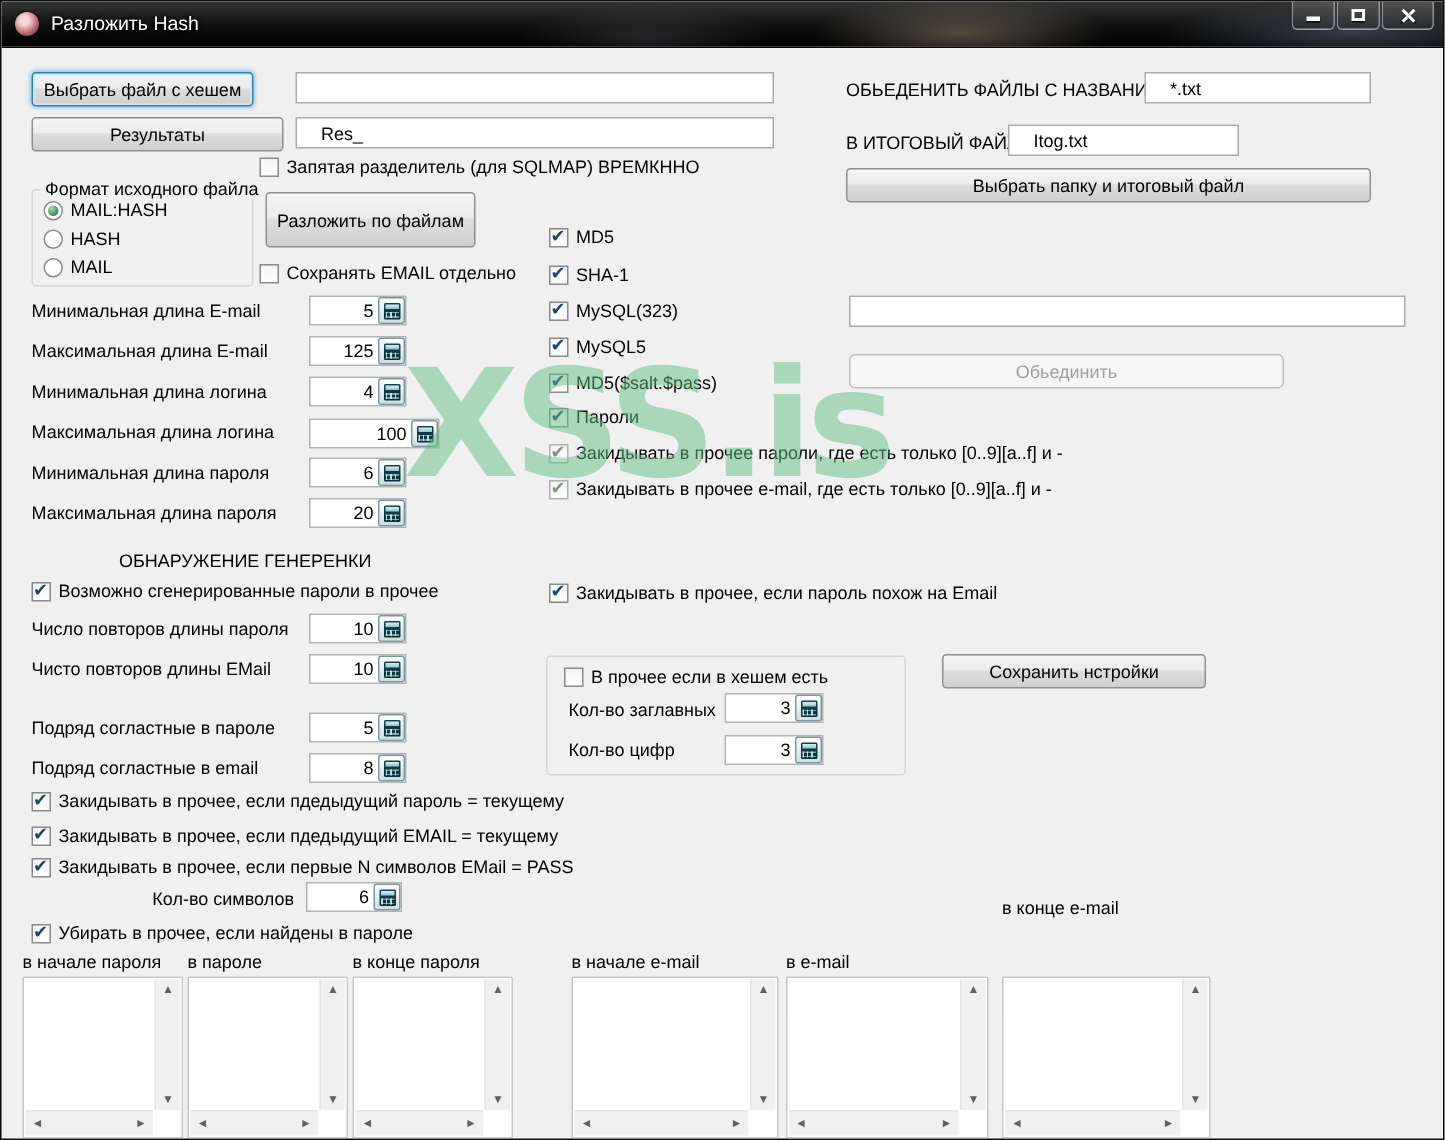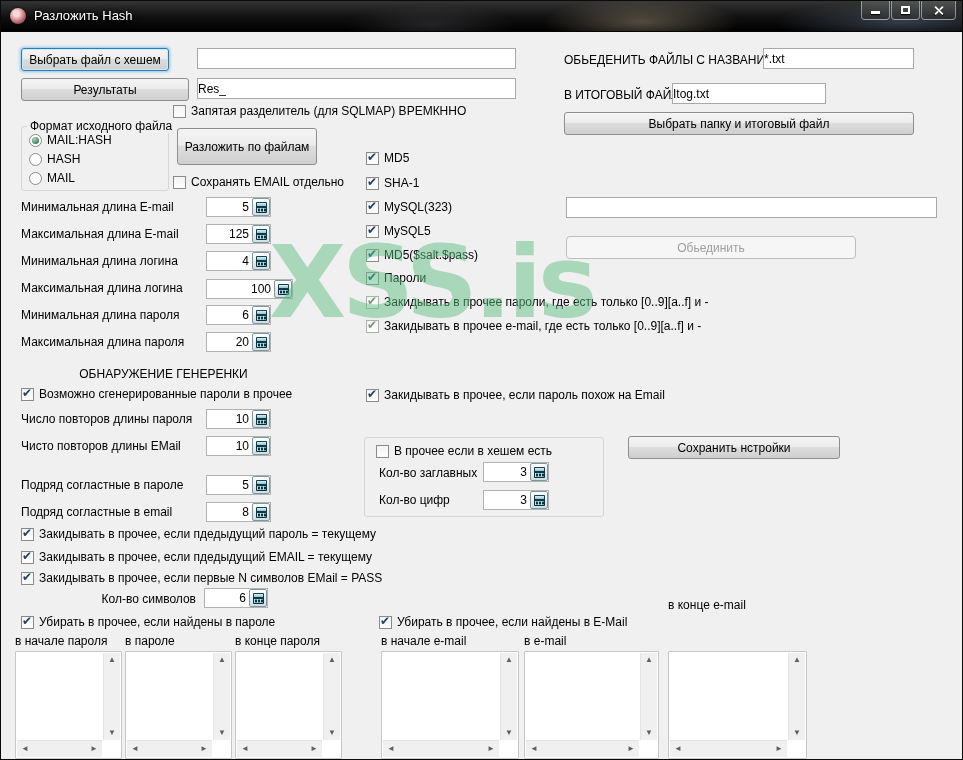--- a/index.html
+++ b/index.html
@@ -33,21 +33,21 @@
   .glyph-close::after{transform:rotate(-45deg);}
   
   .lbl{position:absolute;white-space:nowrap;}
   .btn{position:absolute;box-sizing:border-box;display:flex;align-items:center;justify-content:center;
     background:linear-gradient(to bottom,#f4f4f4,#ececec 45%,#dddddd 50%,#cfcfcf);
     border:1px solid #8e8e8e;border-radius:3px;font-family:"Liberation Sans",sans-serif;
     font-size:12px;color:#000;cursor:pointer;white-space:nowrap;}
   .btn.focused{border:1px solid #2f7cb5;box-shadow:0 0 3px 1px #8fc4ea, inset 0 0 0 1px #cde8f8;}
   .btn.disabled{background:#f6f6f6;border-color:#bdbdbd;color:#9f9f9f;border-radius:4px;cursor:default;}
   .input{position:absolute;box-sizing:border-box;border:1px solid #a9a9a9;background:#fff;
-    font-family:"Liberation Sans",sans-serif;font-size:12px;padding:0 0;outline:none;}
+    font-family:"Liberation Sans",sans-serif;font-size:12px;padding:0 16px;outline:none;}
   .cb{position:absolute;display:flex;align-items:center;gap:5px;white-space:nowrap;cursor:pointer;}
   .cbx{width:13px;height:13px;box-sizing:border-box;border:1px solid #8a8a8a;
     background:linear-gradient(#f4f4f4,#fdfdfd);position:relative;flex:none;}
   .cbx.on::after{content:"✔";position:absolute;left:0;top:-2px;font-size:12px;line-height:13px;color:#21426b;}
   .cbx.on.muted{border-color:#a8b4a8;}
   .cbx.on.muted::after{color:#7f957f;}
   .radio{width:13px;height:13px;box-sizing:border-box;border:1px solid #8a8a8a;border-radius:50%;
     background:#fff;position:relative;flex:none;}
   .radio.on::after{content:"";position:absolute;left:2px;top:2px;right:2px;bottom:2px;border-radius:50%;
     background:radial-gradient(circle at 35% 30%, #a9d8b2, #3c7d5e 75%);}
@@ -268,21 +268,21 @@
       </span>
   </div>
   <span class="lbl" style="left:378px;top:492px">Кол-во цифр</span>
   <div class="numwrap" style="left:482px;top:489px;width:66px">
     <span class="numval">3</span>
     <span class="calc">
         <span class="calc-glyph"></span>
       </span>
   </div>
 
-  <button class="btn" style="left:627px;top:435px;width:212px;height:23px">Сохранить нстройки</button>
+  <button class="btn" style="left:627px;top:435px;width:176px;height:23px">Сохранить нстройки</button>
 
   <label class="cb" style="left:20px;top:526px">
     <span class="cbx on"></span>
     <span>Закидывать в прочее, если пдедыдущий пароль = текущему</span>
   </label>
   <label class="cb" style="left:20px;top:549px">
     <span class="cbx on"></span>
     <span>Закидывать в прочее, если пдедыдущий EMAIL = текущему</span>
   </label>
   <label class="cb" style="left:20px;top:570px">
@@ -328,24 +328,20 @@
     <div class="vsb">
         <span class="arr">▲</span>
         <span class="arr">▼</span>
       </div>
     <div class="hsb">
         <span class="arr">◄</span>
         <span class="arr">►</span>
       </div>
   </div>
 
-  <label class="cb" style="left:378px;top:614px">
-    <span class="cbx on"></span>
-    <span>Убирать в прочее, если найдены в E-Mail</span>
-  </label>
   <span class="lbl" style="left:380px;top:633px">в начале e-mail</span>
   <span class="lbl" style="left:523px;top:633px">в e-mail</span>
   <span class="lbl" style="left:667px;top:597px">в конце e-mail</span>
   <div class="listbox" style="left:380px;top:650px;width:138px;height:108px">
     <div class="vsb">
         <span class="arr">▲</span>
         <span class="arr">▼</span>
       </div>
     <div class="hsb">
         <span class="arr">◄</span>

